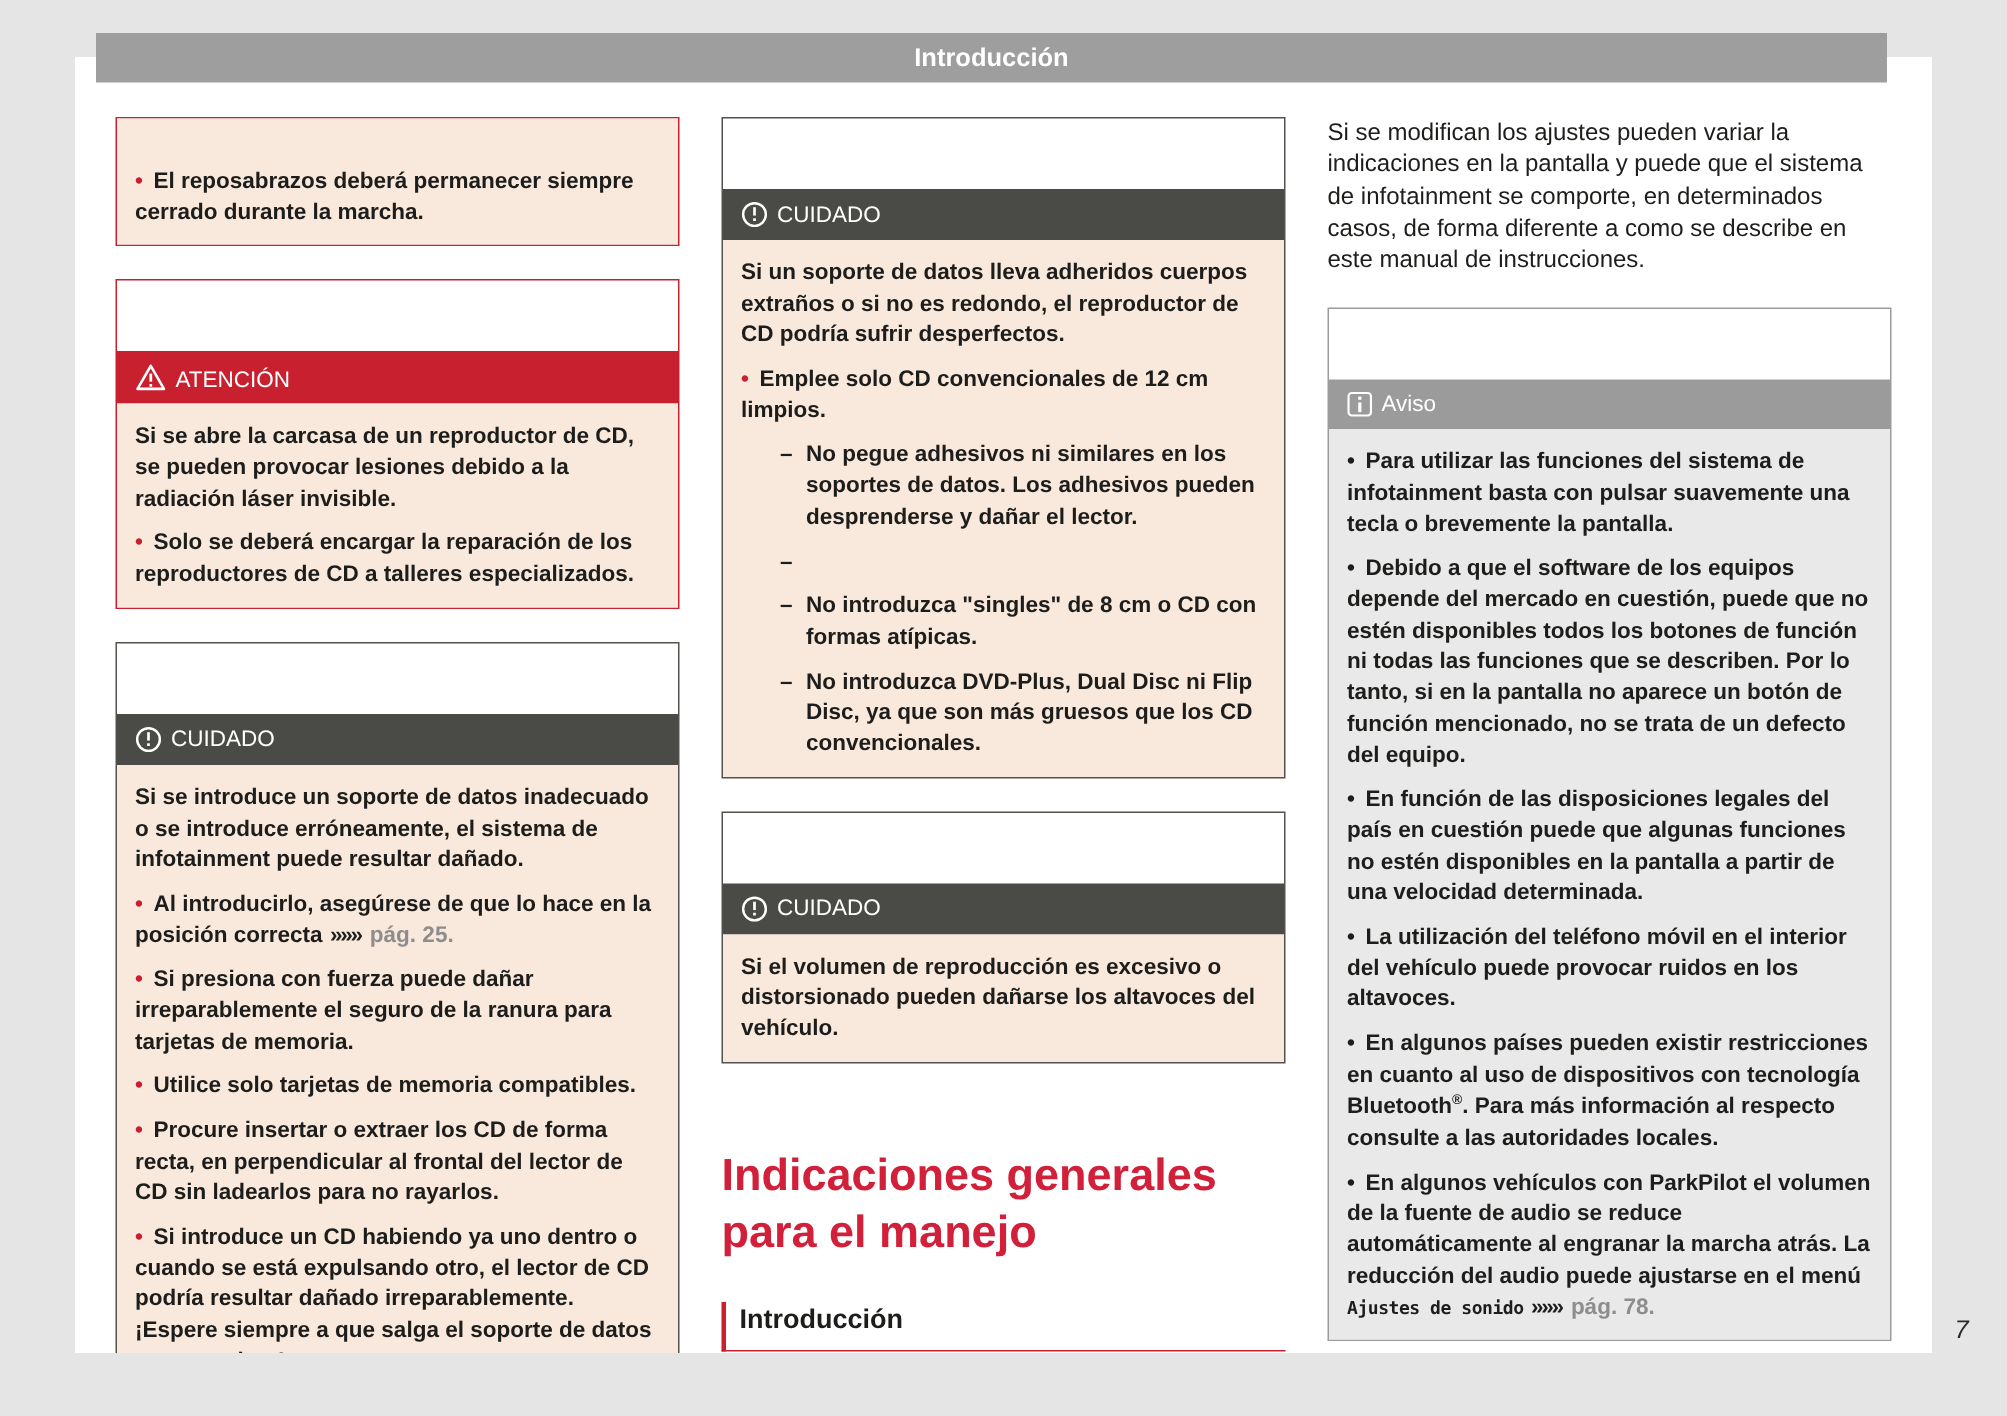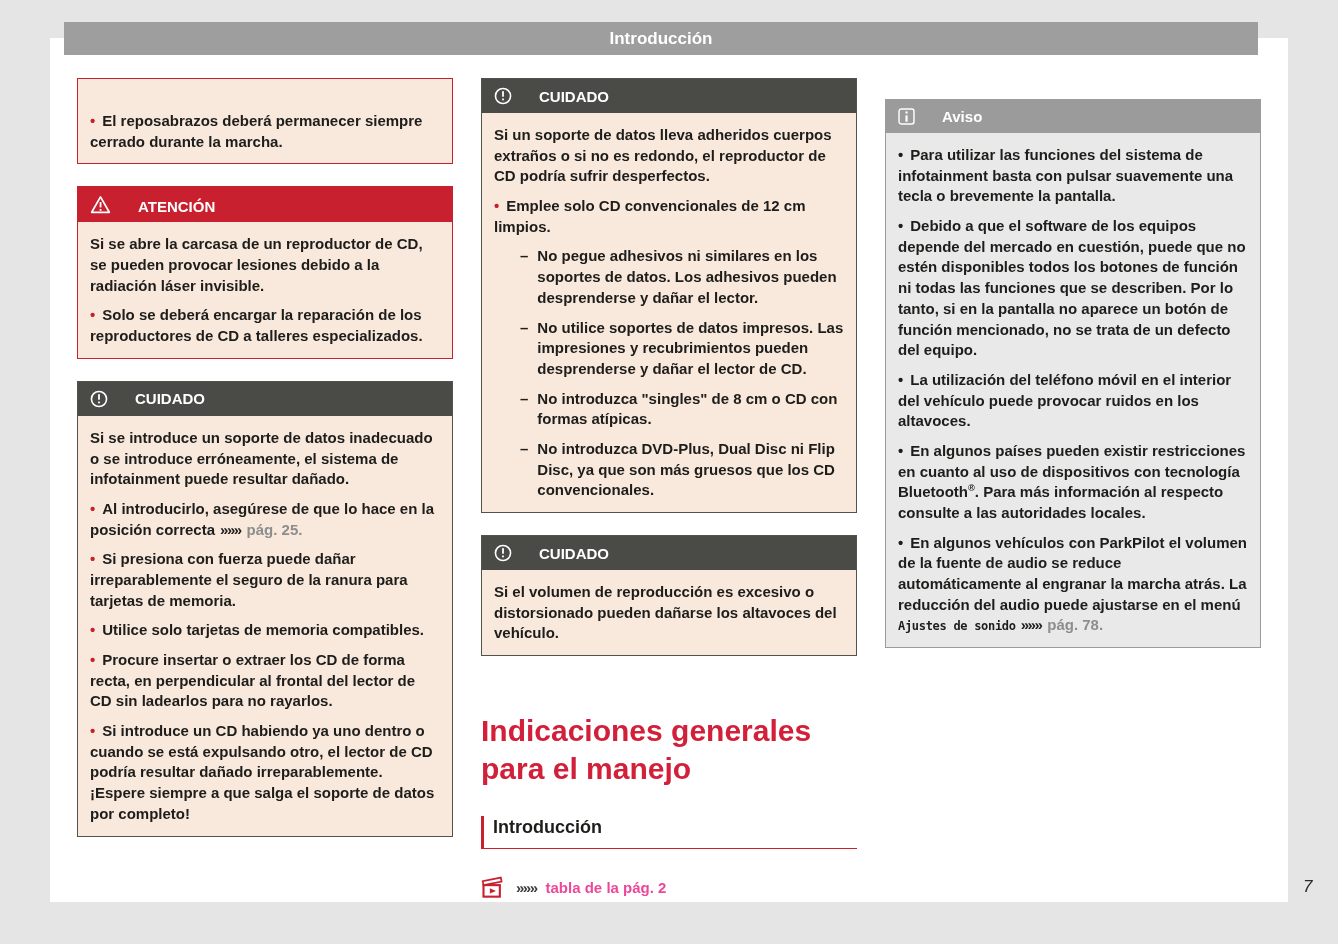--- a/index.html
+++ b/index.html
@@ -30,23 +30,23 @@
     display:flex; gap:28px;
   }
   .col { width:376px; flex:none; }
 
   
   .box { margin-bottom:22px; border:1px solid; }
   .red-box  { border-color:#c8202f; }
   .gray-box { border-color:#54524d; }
   .aviso-box{ border-color:#9b9b9b; }
   .box-header {
-    display:flex; align-items:center; gap:27px;
-    color:#fff; font-weight:bold; font-size:15px;
-    padding:8px 12px; line-height:1;
+    display:flex; align-items:center; gap:6px;
+    color:#fff; font-weight:normal; font-size:15px;
+    padding:8px 12px; line-height:1;margin-top:47px;
   }
   .red-header  { background:#c8202f;align-items:flex-end; }
   .dark-header { background:#4a4a46; }
   .aviso-header{ background:#9b9b9b; }
   .box-body  { background:#f9e8dc; padding:3px 12px 11px; }
   .aviso-body{ background:#e9e9e9; }
   .plain-body{ padding-top:26px; }
 
   .b {
     font-weight:bold; font-size:15px; line-height:1.38;
@@ -172,21 +172,20 @@
         </div>
         <div class="box-body">
           <p class="b">Si un soporte de datos lleva adheridos cuerpos extraños o si no es redondo, el reproductor de CD podría sufrir desperfectos.</p>
           <p class="b"><span class="dot">•</span><span>Emplee solo CD convencionales de 12 cm limpios.</span></p>
           <p class="b dash-item">
               <span class="dash">–</span>
               <span>No pegue adhesivos ni similares en los soportes de datos. Los adhesivos pueden desprenderse y dañar el lector.</span>
             </p>
           <p class="b dash-item">
               <span class="dash">–</span>
-              <span>No utilice soportes de datos impresos. Las impresiones y recubrimientos pueden desprenderse y dañar el lector de CD.</span>
             </p>
           <p class="b dash-item">
               <span class="dash">–</span>
               <span>No introduzca "singles" de 8 cm o CD con formas atípicas.</span>
             </p>
           <p class="b dash-item">
               <span class="dash">–</span>
               <span>No introduzca DVD-Plus, Dual Disc ni Flip Disc, ya que son más gruesos que los CD convencionales.</span>
             </p>
         </div>
@@ -222,35 +221,37 @@
               <path d="M9.2 12.3 L15.6 15 L9.2 17.7 Z" fill="#c8202f"></path>
             </svg>
         </span>
         <span class="arrows">»»»</span>
         <span class="vtext">tabla de la pág. 2</span>
       </div>
     </div>
 
     <div class="col">
 
+      <p class="intro-par">Si se modifican los ajustes pueden variar la indicaciones en la pantalla y puede que el sistema de infotainment se comporte, en determinados casos, de forma diferente a como se describe en este manual de instrucciones.</p>
 
       <div class="box aviso-box right-aviso">
         <div class="box-header aviso-header">
           <span class="hicon">
             <svg width="17" height="17" viewBox="0 0 20 20">
                 <rect x="1.2" y="1.2" width="17.6" height="17.6" rx="2.5" fill="none" stroke="#fff" stroke-width="1.7"></rect>
                 <rect x="8.8" y="4" width="2.5" height="2.5" fill="#fff"></rect>
                 <rect x="8.8" y="8.6" width="2.5" height="7.6" fill="#fff"></rect>
               </svg>
           </span>
           <span>Aviso</span>
         </div>
         <div class="box-body aviso-body">
           <p class="b"><span class="dot dark">•</span><span>Para utilizar las funciones del sistema de infotainment basta con pulsar suavemente una tecla o brevemente la pantalla.</span></p>
           <p class="b"><span class="dot dark">•</span><span>Debido a que el software de los equipos depende del mercado en cuestión, puede que no estén disponibles todos los botones de función ni todas las funciones que se describen. Por lo tanto, si en la pantalla no aparece un botón de función mencionado, no se trata de un defecto del equipo.</span></p>
+          <p class="b"><span class="dot dark">•</span><span>En función de las disposiciones legales del país en cuestión puede que algunas funciones no estén disponibles en la pantalla a partir de una velocidad determinada.</span></p>
           <p class="b"><span class="dot dark">•</span><span>La utilización del teléfono móvil en el interior del vehículo puede provocar ruidos en los altavoces.</span></p>
           <p class="b"><span class="dot dark">•</span><span>En algunos países pueden existir restricciones en cuanto al uso de dispositivos con tecnología Bluetooth</span><sup>®</sup><span>. Para más información al respecto consulte a las autoridades locales.</span></p>
           <p class="b"><span class="dot dark">•</span><span>En algunos vehículos con ParkPilot el volumen de la fuente de audio se reduce automáticamente al engranar la marcha atrás. La reducción del audio puede ajustarse en el menú </span><span class="mono">Ajustes de sonido</span><span class="arrows">»»»</span><span class="ref">pág. 78.</span></p>
         </div>
       </div>
     </div>
 
   </div>
 </div>
 

